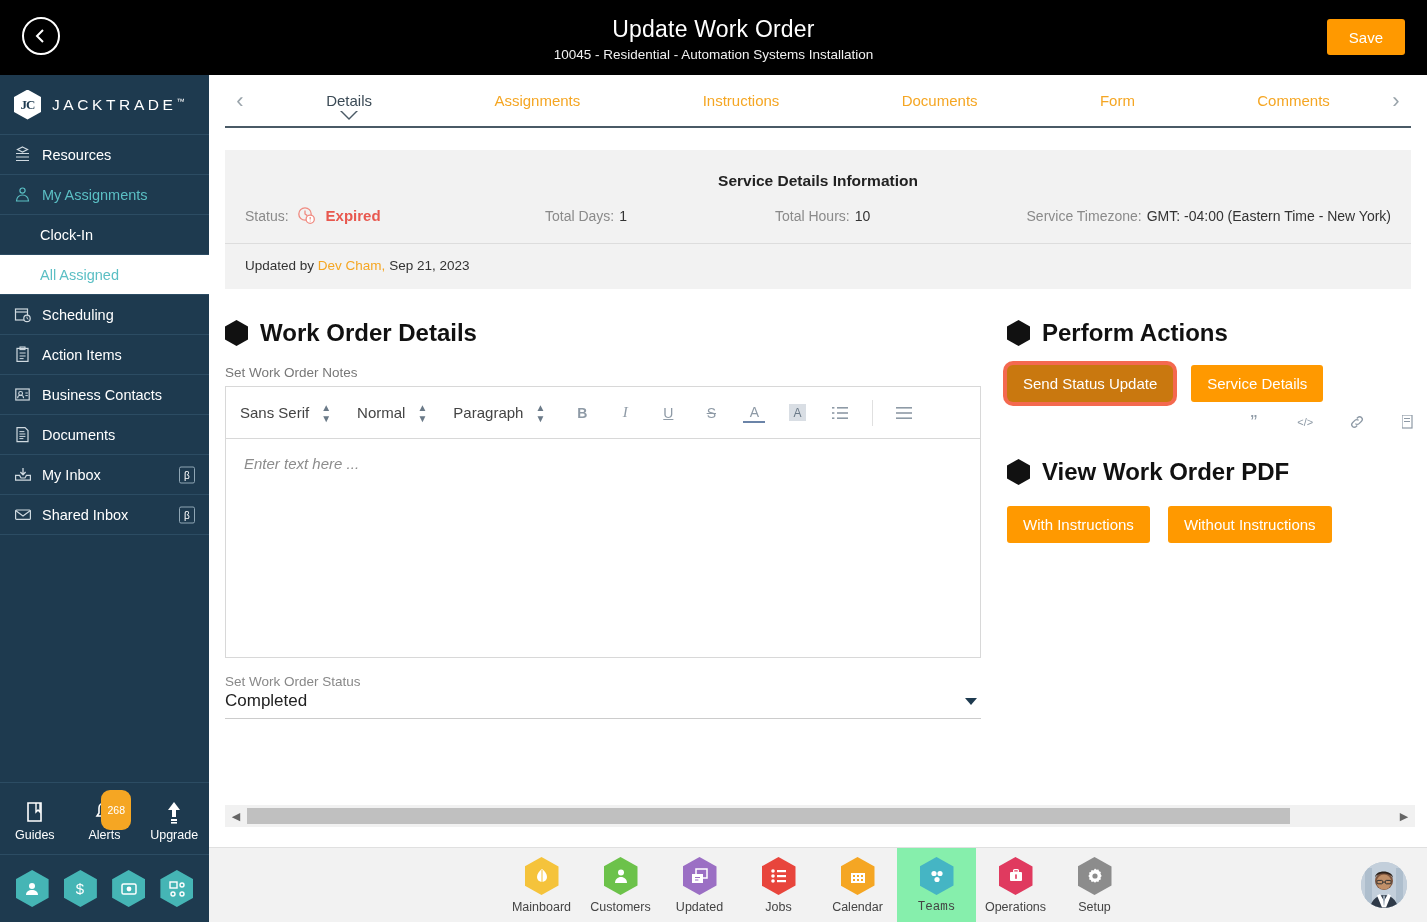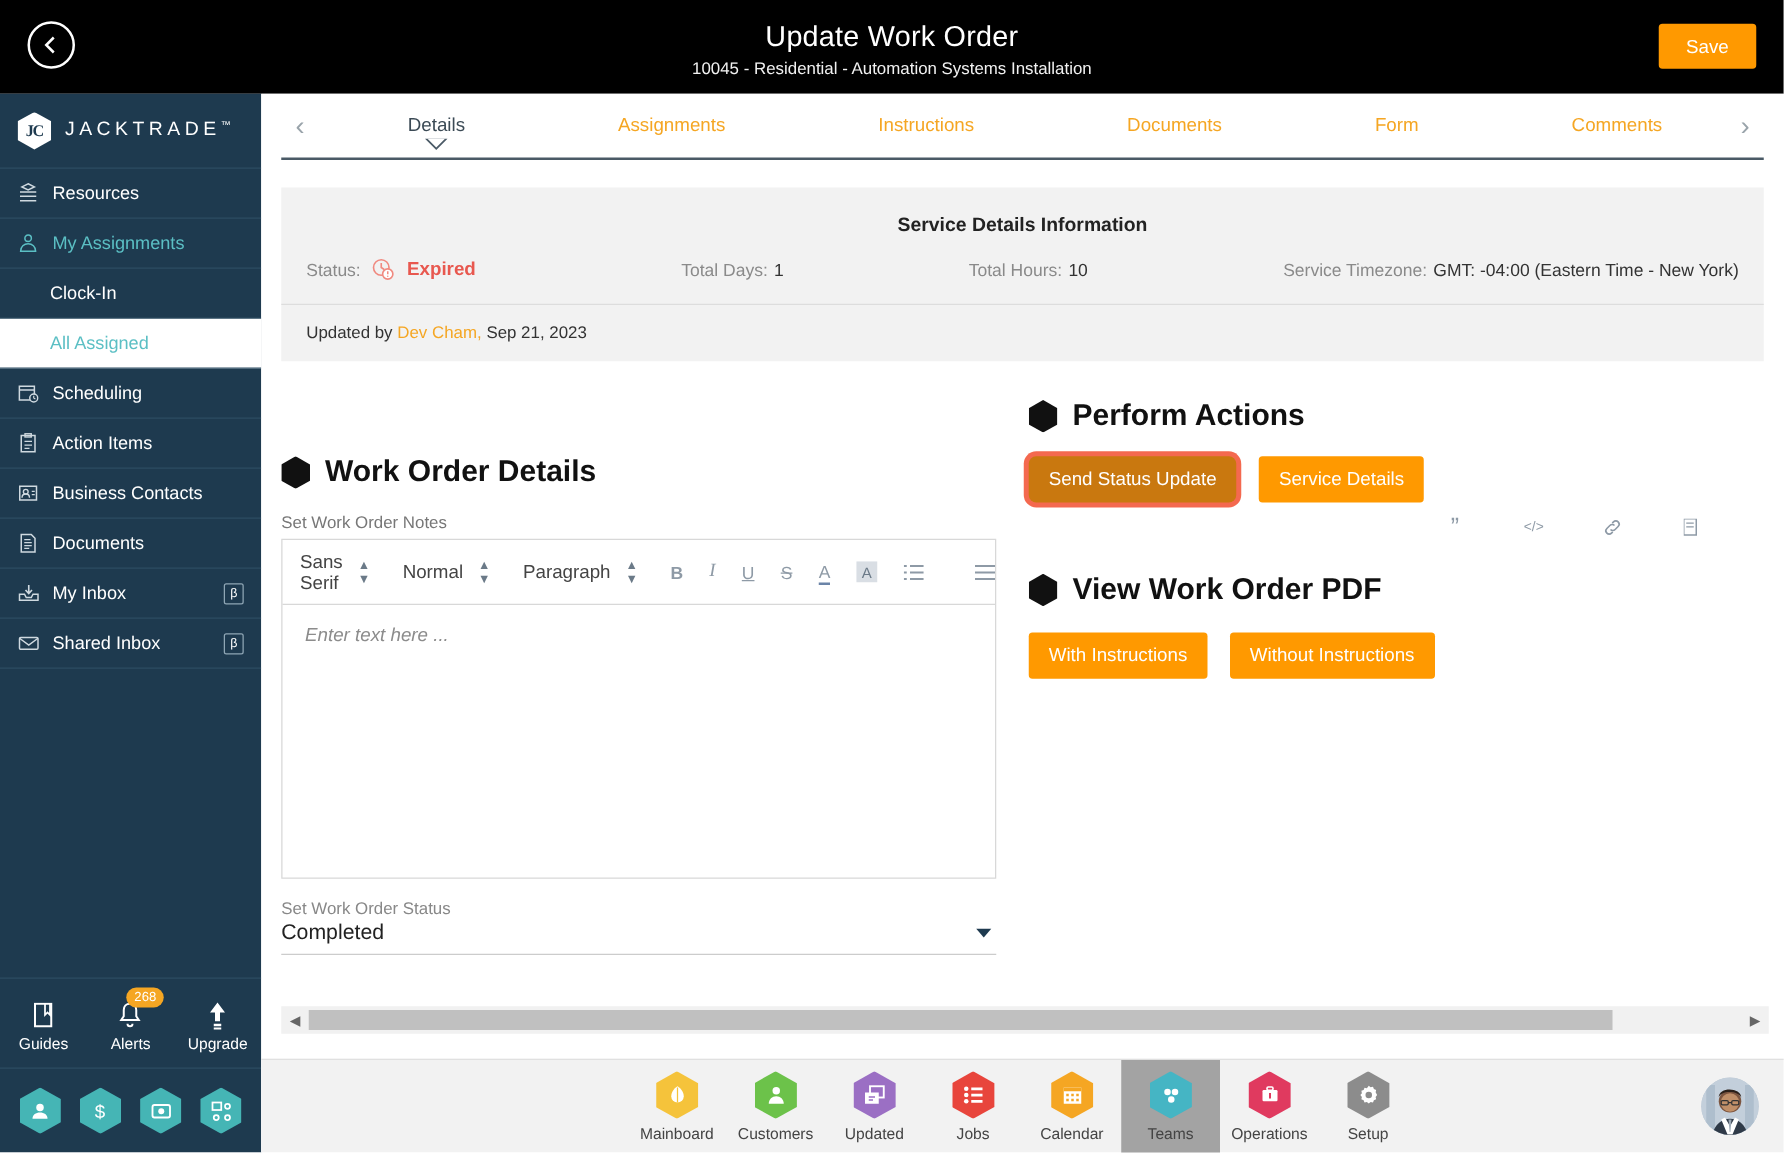--- a/index.html
+++ b/index.html
@@ -84,21 +84,21 @@
   .sidebar-bottom {
     position: absolute; left: 0; bottom: 67px; width: 209px; height: 73px;
     display: flex; align-items: center; justify-content: space-around;
     border-top: 1px solid #2c4c63; border-bottom: 1px solid #2c4c63;
   }
   .sb-tool { display: flex; flex-direction: column; align-items: center; color: #fff; font-size: 12.5px; position: relative; cursor: pointer; width: 58px;}
   .sb-tool .glyph { height: 28px; display: flex; align-items: flex-end; justify-content: center; }
   .sb-tool .lbl { margin-top: 4px; }
   .alert-count {
     position: absolute; top: -6px; left: 26px; background: #f5a623; color: #fff;
-    font-size: 10.5px; border-radius: 9px; padding: 1px 6px; line-height: 14px;
+    font-size: 10.5px; border-radius: 9px; padding: 13px 6px; line-height: 14px;
   }
   .sidebar-hexes {
     position: absolute; left: 0; bottom: 0; width: 209px; height: 67px;
     display: flex; align-items: center; justify-content: space-around; padding: 0 8px;
   }
   .shex {
     width: 33px; height: 37px; background: #45b5b5;
     clip-path: polygon(50% 0%, 100% 25%, 100% 75%, 50% 100%, 0% 75%, 0% 25%);
     display: flex; align-items: center; justify-content: center; cursor: pointer;
   }
@@ -143,21 +143,21 @@
   .status-pill { color: #e8584f; font-weight: bold; margin-left: 10px; font-size: 15px; }
   .clock-ico { margin-left: 8px; display: flex; }
   .svc-updated {
     border-top: 1px solid #dddddd; padding: 14px 20px 16px 20px;
     font-size: 13.5px; color: #333;
   }
   .svc-updated .who { color: #f5a623; }
 
   
   .body-cols { display: flex; margin: 30px 16px 0 16px; position: relative; }
-  .col-left { width: 572px; position: relative; margin-top: 45px; }
+  .col-left { width: 756px; position: relative; }
   .col-right { flex: 1; padding-left: 26px; position: relative; }
 
   .sec-head { display: flex; align-items: center; margin-bottom: 18px; }
   .hexdot {
     width: 23px; height: 26px; background: #111111;
     clip-path: polygon(50% 0%, 100% 25%, 100% 75%, 50% 100%, 0% 75%, 0% 25%);
     flex: 0 0 23px;
   }
   .sec-title { font-size: 24px; font-weight: bold; color: #111; margin-left: 12px; }
 
@@ -224,21 +224,21 @@
     background: #f2f2f2; border-top: 1px solid #e0e0e0;
   }
   .bn-items {
     position: absolute; left: 0; top: 0; width: 100%; height: 75px;
     display: flex; align-items: center; justify-content: center;
   }
   .bn-item {
     width: 79px; height: 75px; display: flex; flex-direction: column;
     align-items: center; justify-content: center; cursor: pointer;
   }
-  .bn-item.active { background: #a3a3a3; }
+  .bn-item.active { background: #86efac; font-family: Liberation Mono, monospace; }
   .bn-hex {
     width: 34px; height: 38px;
     clip-path: polygon(50% 0%, 100% 25%, 100% 75%, 50% 100%, 0% 75%, 0% 25%);
     display: flex; align-items: center; justify-content: center;
   }
   .bn-label { font-size: 12.5px; color: #444; margin-top: 5px; }
   .bn-avatar {
     position: absolute; right: 20px; top: 50%; transform: translateY(-50%);
     width: 46px; height: 46px; border-radius: 50%;
     background: #b9c6d2; overflow: hidden; cursor: pointer;

